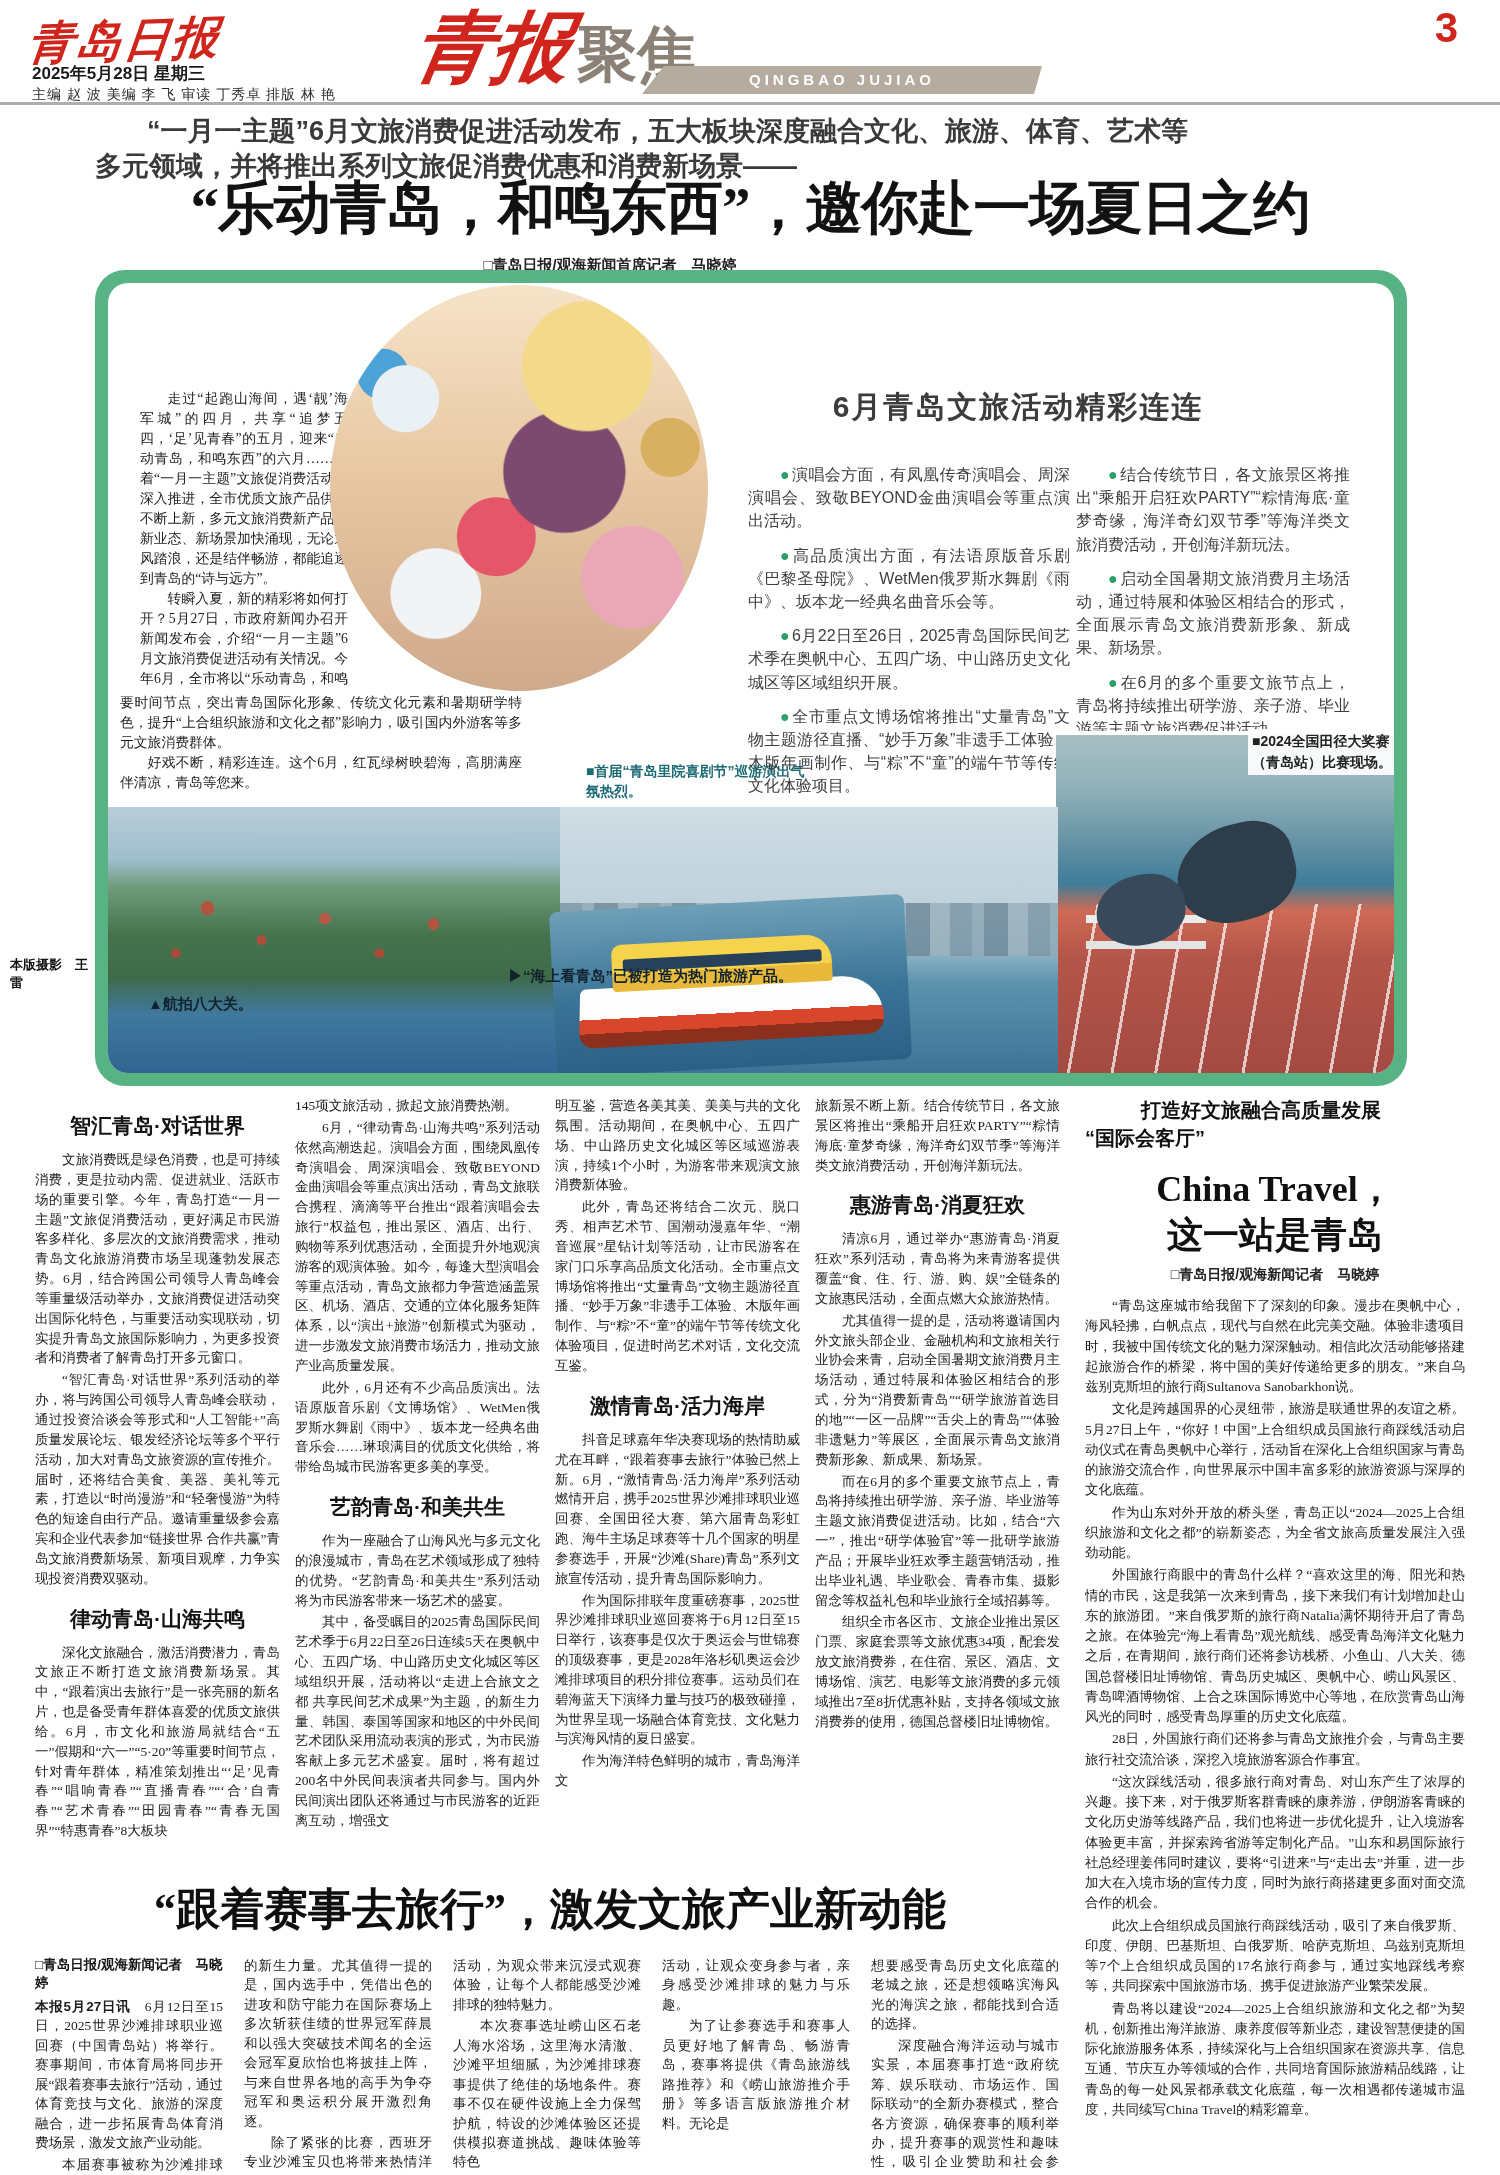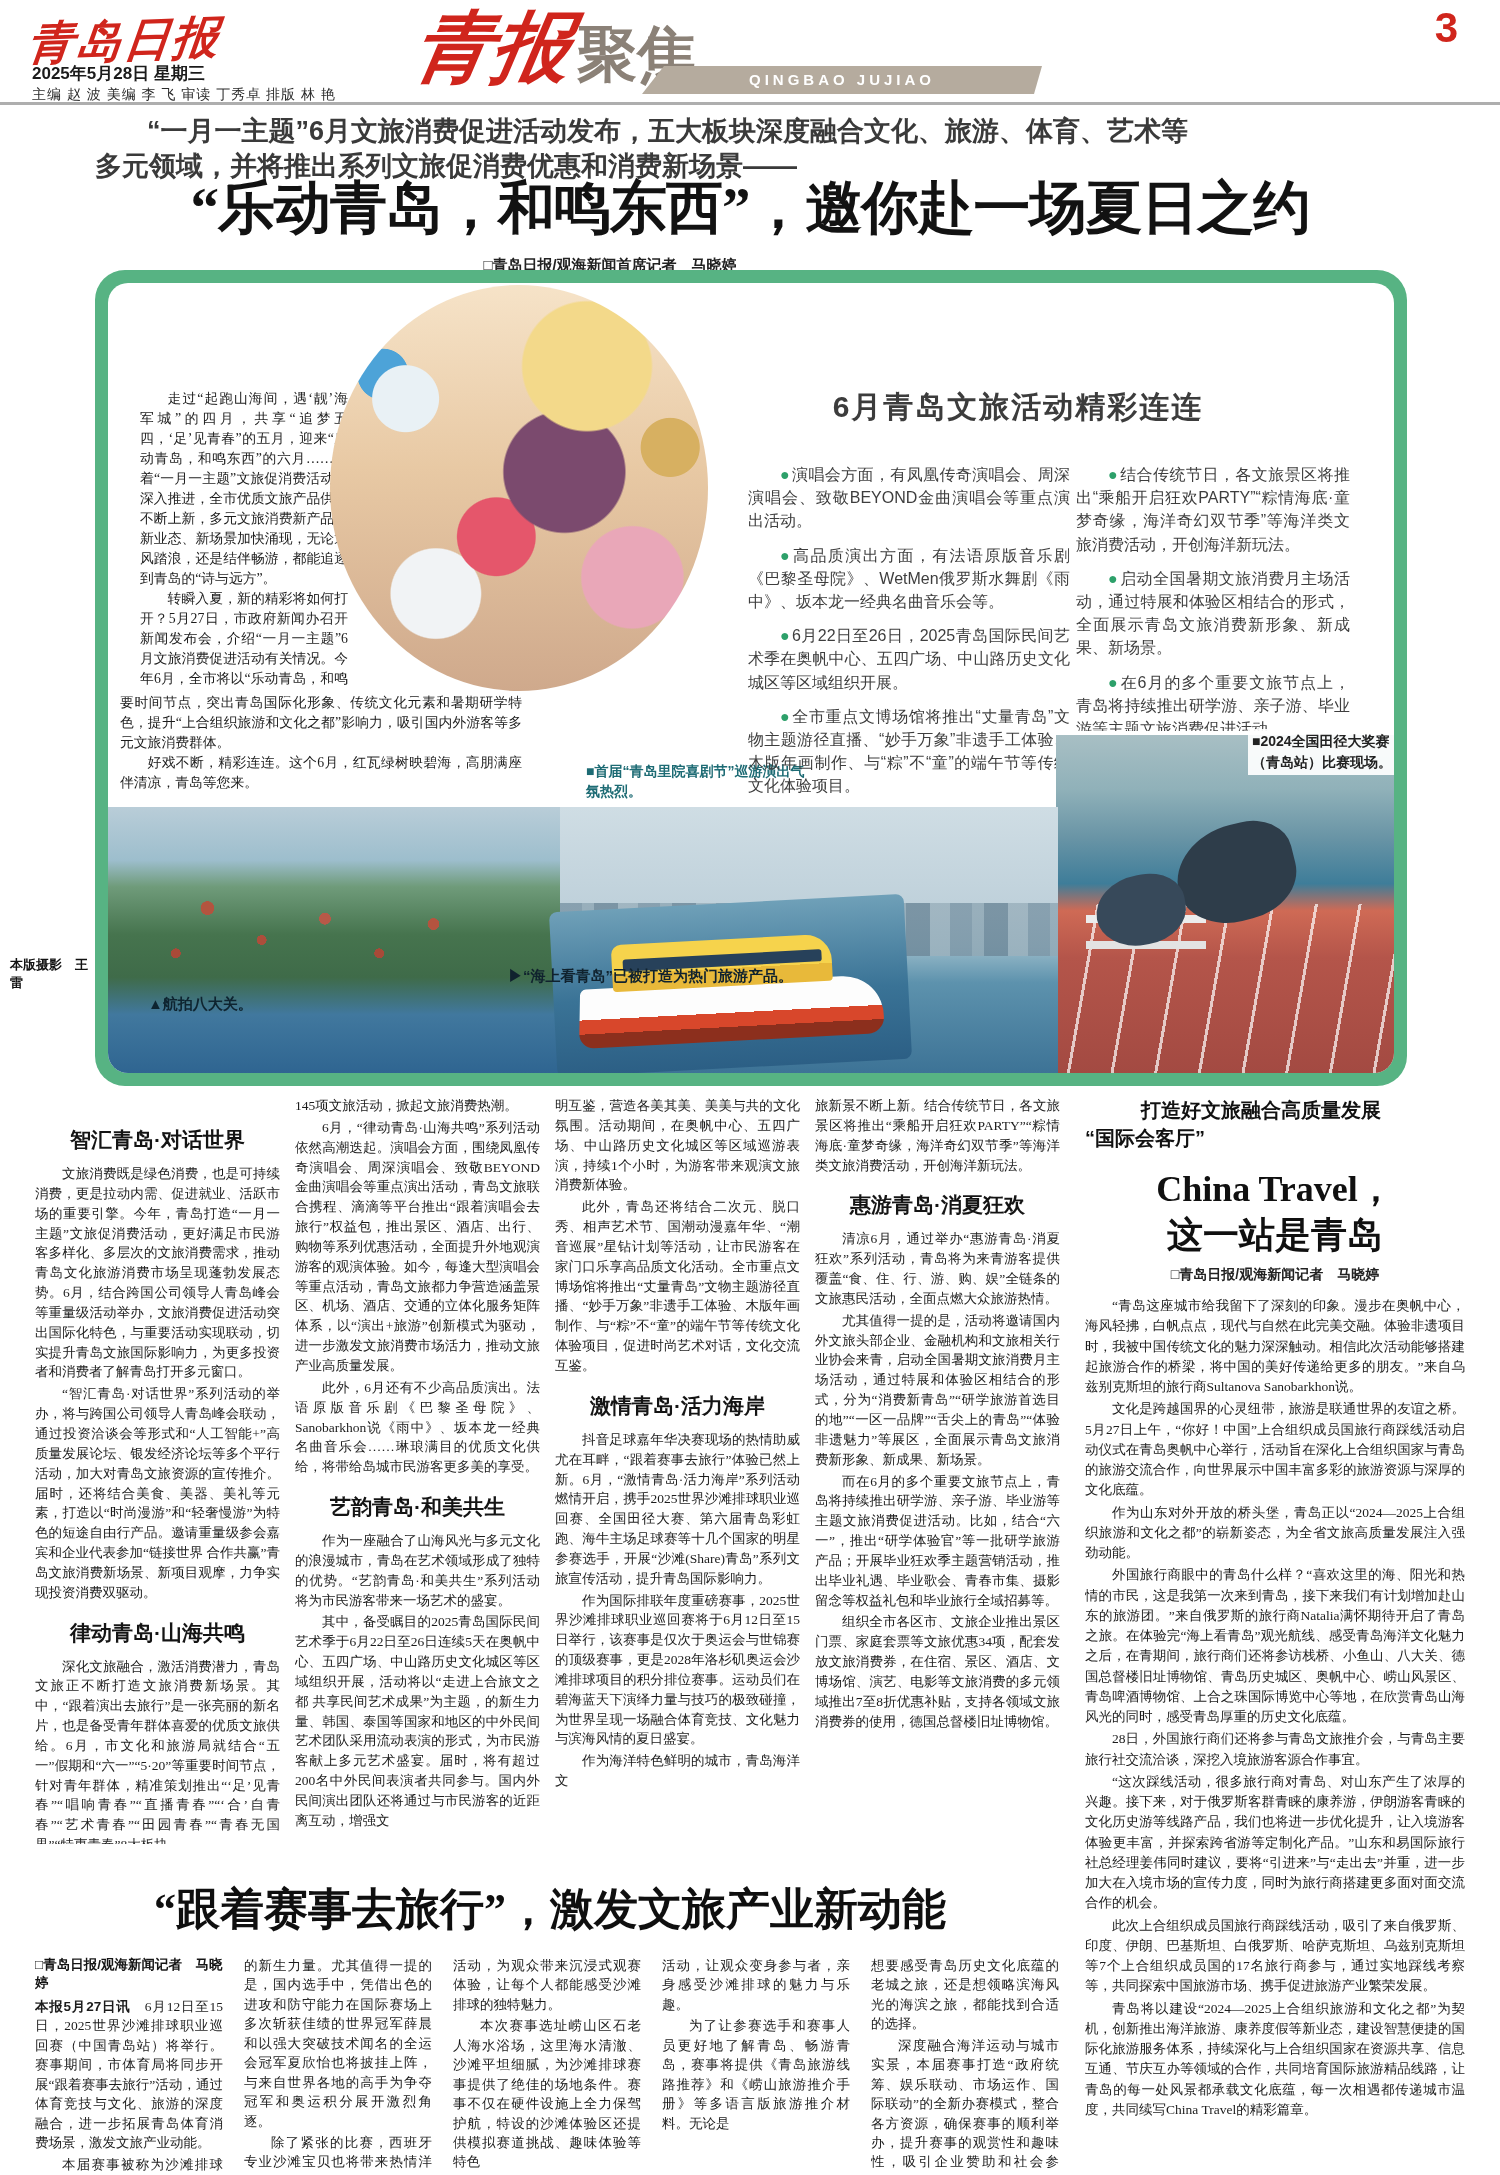--- a/index.html
+++ b/index.html
@@ -104,21 +104,21 @@
   .cap-boat{left:400px;top:684px;z-index:5;font-family:"Liberation Sans",sans-serif;font-weight:bold;
       font-size:15px;color:#10222e;}
   .photographer{left:10px;top:956px;width:90px;font-family:"Liberation Sans",sans-serif;
       font-weight:bold;font-size:13px;color:#111;}
 
   
   .fcol{top:1096px;width:245px;height:748px;overflow:hidden;}
   .fcol.c1{left:35px;}.fcol.c2{left:295px;}.fcol.c3{left:555px;}.fcol.c4{left:815px;}
   .sec-h{font-family:"Liberation Sans",sans-serif;font-weight:bold;font-size:21px;color:#141414;
       text-align:center;margin:16px 0 10px;}
-  .fcol .first{margin-top:30px;}
+  .fcol .first{margin-top:16px;}
   .bp{font-size:13.5px;line-height:1.47;text-align:justify;text-indent:2em;margin:0 0 2px;}
   .bp.cont{text-indent:0;}
 
   
   .ct{left:1085px;top:1096px;width:380px;height:1062px;overflow:hidden;}
   .ct-kicker{font-family:"Liberation Sans",sans-serif;font-weight:bold;font-size:20px;line-height:1.4;color:#111;}
   .ct-kicker .k1{text-indent:56px;}
   .ct-headline{margin:14px 0 4px;text-align:center;font-weight:900;font-size:36px;line-height:1.28;color:#101010;}
   .ct-byline{text-align:center;font-family:"Liberation Sans",sans-serif;font-weight:bold;font-size:14px;
       color:#222;margin:8px 0 12px;}
@@ -212,21 +212,21 @@
   <div class="abs fcol c1">
     <div class="sec-h first">智汇青岛·对话世界</div>
     <p class="bp">文旅消费既是绿色消费，也是可持续消费，更是拉动内需、促进就业、活跃市场的重要引擎。今年，青岛打造“一月一主题”文旅促消费活动，更好满足市民游客多样化、多层次的文旅消费需求，推动青岛文化旅游消费市场呈现蓬勃发展态势。6月，结合跨国公司领导人青岛峰会等重量级活动举办，文旅消费促进活动突出国际化特色，与重要活动实现联动，切实提升青岛文旅国际影响力，为更多投资者和消费者了解青岛打开多元窗口。</p>
     <p class="bp">“智汇青岛·对话世界”系列活动的举办，将与跨国公司领导人青岛峰会联动，通过投资洽谈会等形式和“人工智能+”高质量发展论坛、银发经济论坛等多个平行活动，加大对青岛文旅资源的宣传推介。届时，还将结合美食、美器、美礼等元素，打造以“时尚漫游”和“轻奢慢游”为特色的短途自由行产品。邀请重量级参会嘉宾和企业代表参加“链接世界 合作共赢”青岛文旅消费新场景、新项目观摩，力争实现投资消费双驱动。</p>
     <div class="sec-h">律动青岛·山海共鸣</div>
     <p class="bp">深化文旅融合，激活消费潜力，青岛文旅正不断打造文旅消费新场景。其中，“跟着演出去旅行”是一张亮丽的新名片，也是备受青年群体喜爱的优质文旅供给。6月，市文化和旅游局就结合“五一”假期和“六一”“5·20”等重要时间节点，针对青年群体，精准策划推出“‘足’见青春”“唱响青春”“直播青春”“‘合’自青春”“艺术青春”“田园青春”“青春无国界”“特惠青春”8大板块</p>
   </div>
   <div class="abs fcol c2">
     <p class="bp cont">145项文旅活动，掀起文旅消费热潮。</p>
     <p class="bp">6月，“律动青岛·山海共鸣”系列活动依然高潮迭起。演唱会方面，围绕凤凰传奇演唱会、周深演唱会、致敬BEYOND金曲演唱会等重点演出活动，青岛文旅联合携程、滴滴等平台推出“跟着演唱会去旅行”权益包，推出景区、酒店、出行、购物等系列优惠活动，全面提升外地观演游客的观演体验。如今，每逢大型演唱会等重点活动，青岛文旅都力争营造涵盖景区、机场、酒店、交通的立体化服务矩阵体系，以“演出+旅游”创新模式为驱动，进一步激发文旅消费市场活力，推动文旅产业高质量发展。</p>
-    <p class="bp">此外，6月还有不少高品质演出。法语原版音乐剧《巴黎圣母院》、Sanobarkhon说《雨中》、坂本龙一经典名曲音乐会……琳琅满目的优质文化供给，将带给岛城市民游客更多美的享受。</p>
+    <p class="bp">此外，6月还有不少高品质演出。法语原版音乐剧《文博场馆》、WetMen俄罗斯水舞剧《雨中》、坂本龙一经典名曲音乐会……琳琅满目的优质文化供给，将带给岛城市民游客更多美的享受。</p>
     <div class="sec-h">艺韵青岛·和美共生</div>
     <p class="bp">作为一座融合了山海风光与多元文化的浪漫城市，青岛在艺术领域形成了独特的优势。“艺韵青岛·和美共生”系列活动将为市民游客带来一场艺术的盛宴。</p>
     <p class="bp">其中，备受瞩目的2025青岛国际民间艺术季于6月22日至26日连续5天在奥帆中心、五四广场、中山路历史文化城区等区域组织开展，活动将以“走进上合旅文之都 共享民间艺术成果”为主题，的新生力量、韩国、泰国等国家和地区的中外民间艺术团队采用流动表演的形式，为市民游客献上多元艺术盛宴。届时，将有超过200名中外民间表演者共同参与。国内外民间演出团队还将通过与市民游客的近距离互动，增强文</p>
   </div>
   <div class="abs fcol c3">
     <p class="bp cont">明互鉴，营造各美其美、美美与共的文化氛围。活动期间，在奥帆中心、五四广场、中山路历史文化城区等区域巡游表演，持续1个小时，为游客带来观演文旅消费新体验。</p>
     <p class="bp">此外，青岛还将结合二次元、脱口秀、相声艺术节、国潮动漫嘉年华、“潮音巡展”星钻计划等活动，让市民游客在家门口乐享高品质文化活动。全市重点文博场馆将推出“丈量青岛”文物主题游径直播、“妙手万象”非遗手工体验、木版年画制作、与“粽”不“童”的端午节等传统文化体验项目，促进时尚艺术对话，文化交流互鉴。</p>
     <div class="sec-h">激情青岛·活力海岸</div>
     <p class="bp">抖音足球嘉年华决赛现场的热情助威尤在耳畔，“跟着赛事去旅行”体验已然上新。6月，“激情青岛·活力海岸”系列活动燃情开启，携手2025世界沙滩排球职业巡回赛、全国田径大赛、第六届青岛彩虹跑、海牛主场足球赛等十几个国家的明星参赛选手，开展“沙滩(Share)青岛”系列文旅宣传活动，提升青岛国际影响力。</p>
     <p class="bp">作为国际排联年度重磅赛事，2025世界沙滩排球职业巡回赛将于6月12日至15日举行，该赛事是仅次于奥运会与世锦赛的顶级赛事，更是2028年洛杉矶奥运会沙滩排球项目的积分排位赛事。运动员们在碧海蓝天下演绎力量与技巧的极致碰撞，为世界呈现一场融合体育竞技、文化魅力与滨海风情的夏日盛宴。</p>

